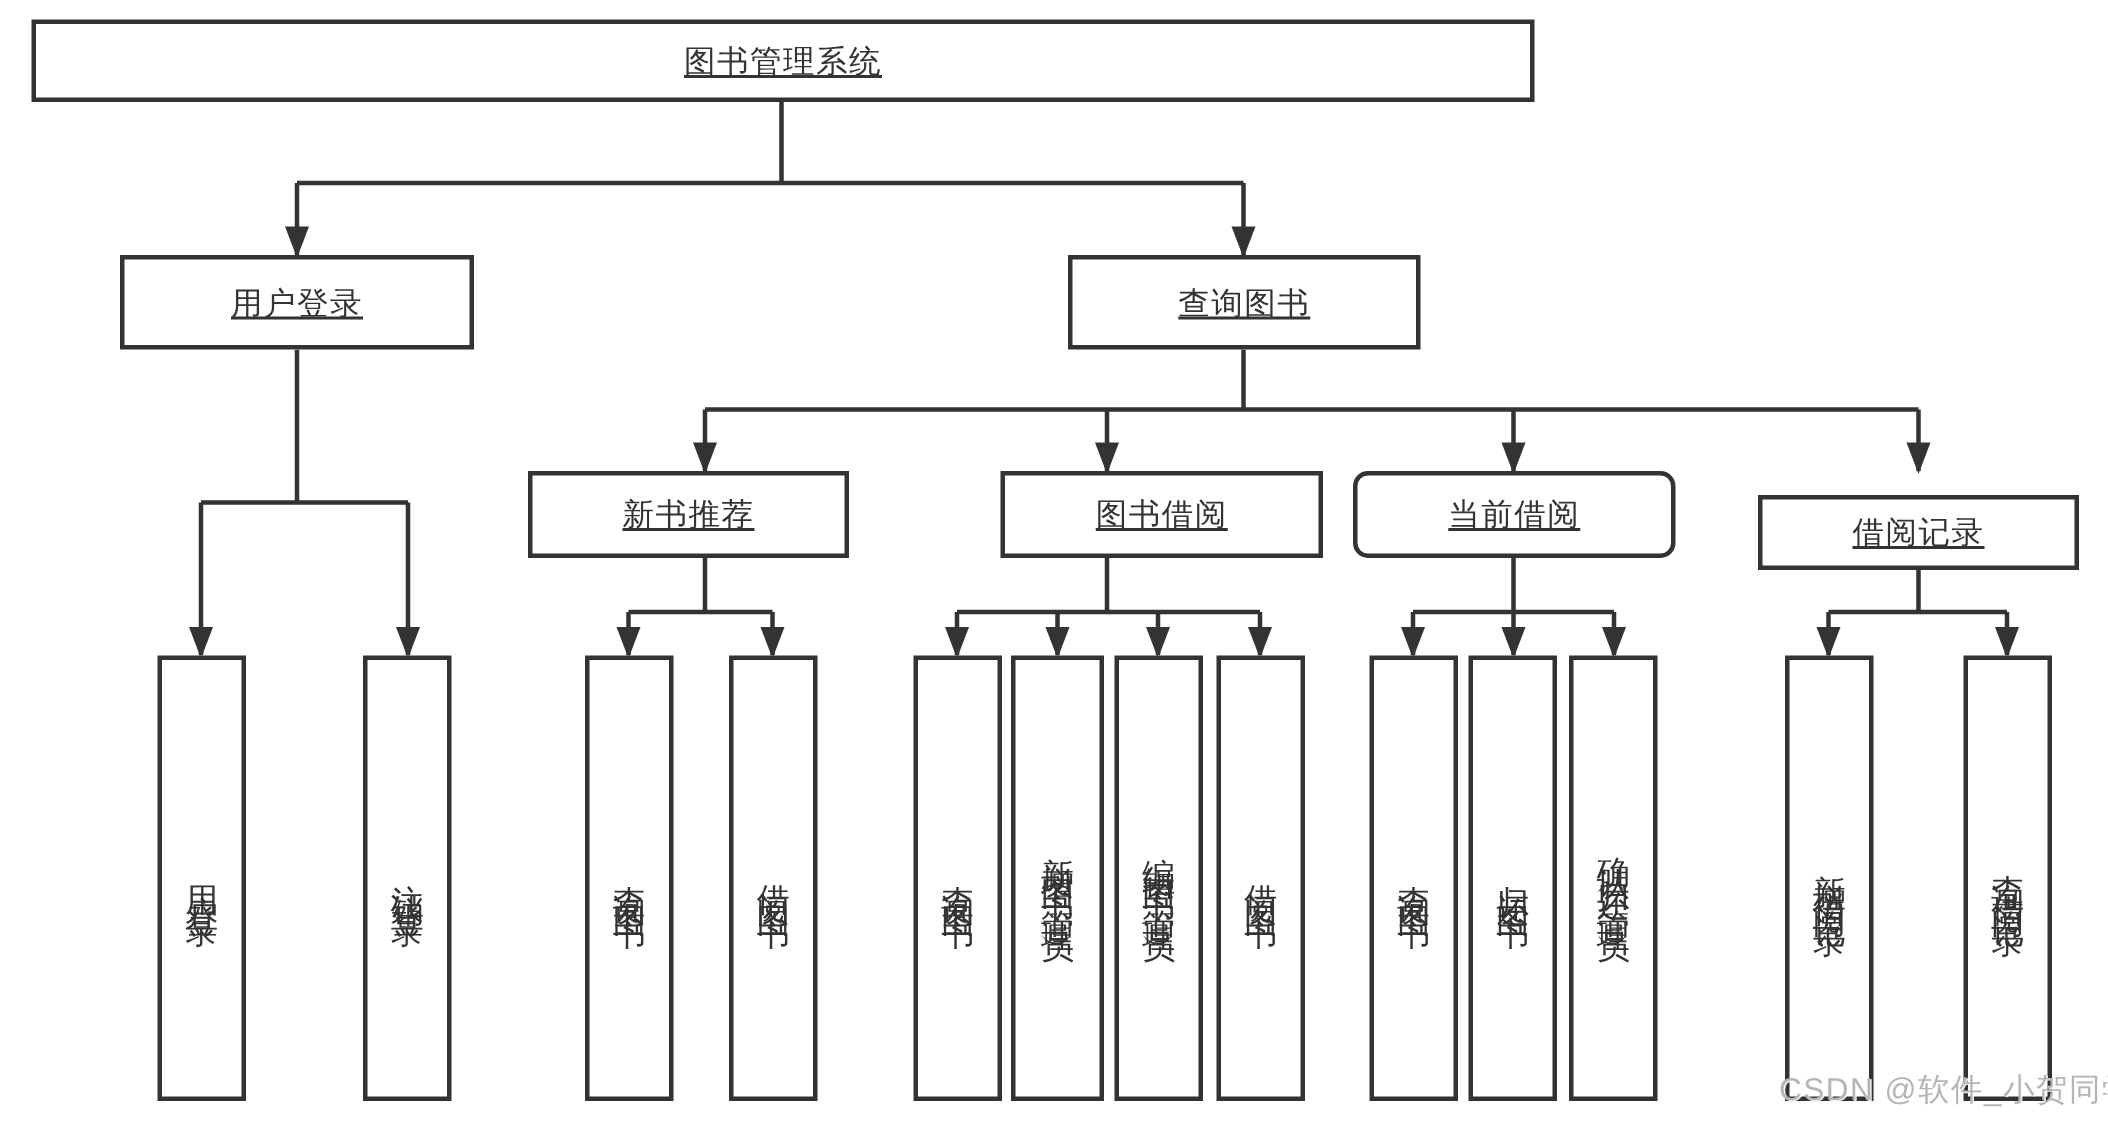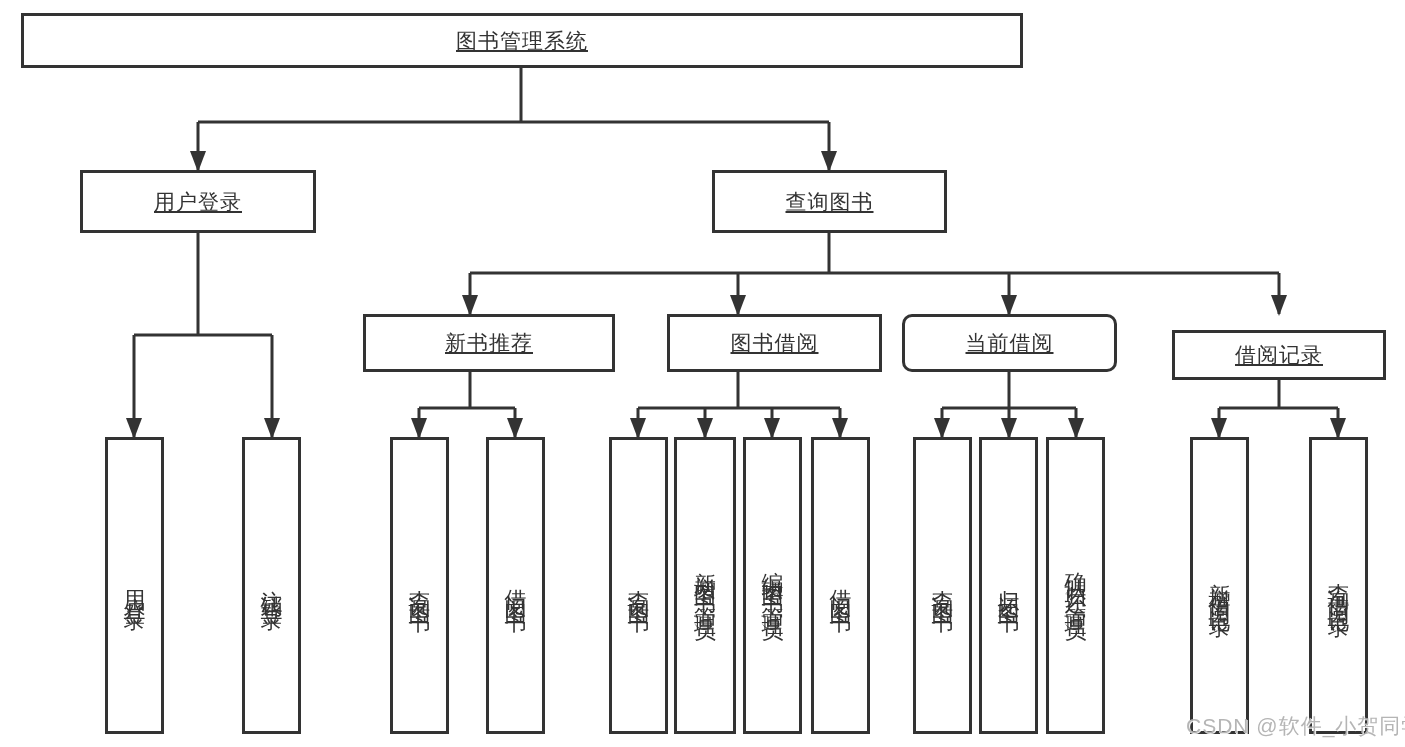--- a/index.html
+++ b/index.html
@@ -100,21 +100,21 @@
       <polygon points="1219,439 1211,418 1227,418"></polygon>
       <polygon points="1338,439 1330,418 1346,418"></polygon>
     </g>
   </svg>
 
   <div class="node" style="left:21px; top:13px; width:1002px; height:55px;">图书管理系统</div>
 
   <div class="node" style="left:80px; top:170px; width:236px; height:63px;">用户登录</div>
   <div class="node" style="left:712px; top:170px; width:235px; height:63px;">查询图书</div>
 
-  <div class="node" style="left:363px; top:314px; width:252px; height:58px;">新书推荐</div>
+  <div class="node" style="left:352px; top:314px; width:214px; height:58px;">新书推荐</div>
   <div class="node" style="left:631px; top:314px; width:215px; height:58px;margin-left:36px;">图书借阅</div>
   <div class="node" style="left:902px; top:314px; width:215px; height:58px;border-radius:10px;">当前借阅</div>
   <div class="node" style="left:1172px; top:330px; width:214px; height:50px;">借阅记录</div>
 
   <div class="leaf" style="left:105px;">
     <span class="vtext">用户登录</span>
   </div>
   <div class="leaf" style="left:242px;">
     <span class="vtext">注销登录</span>
   </div>

